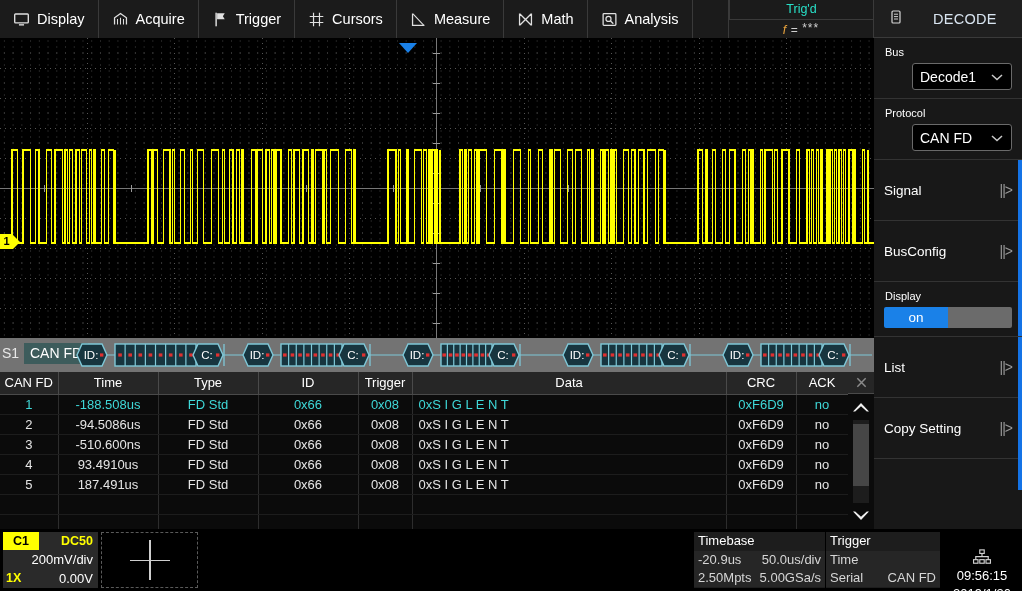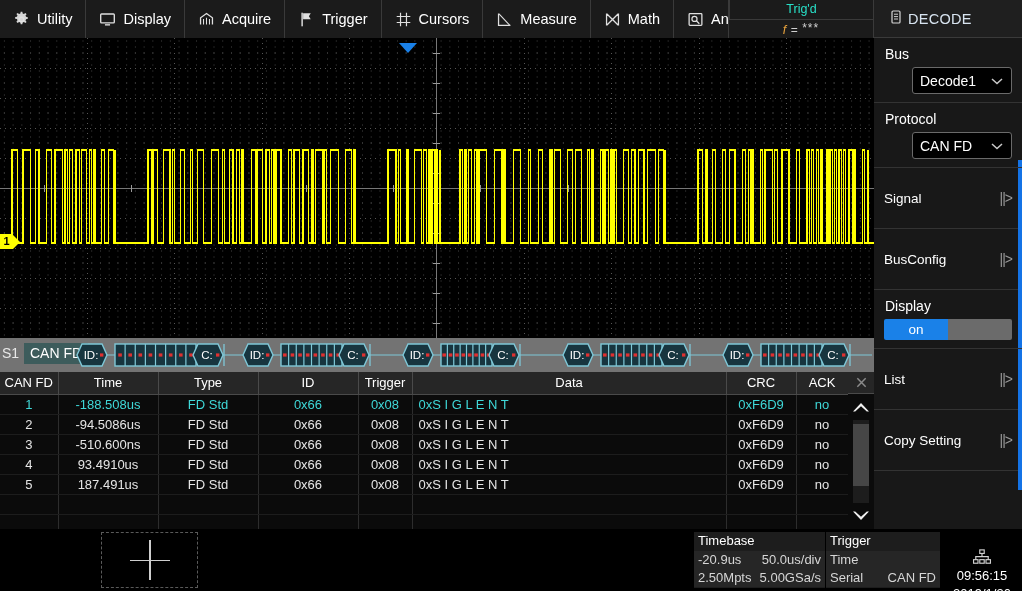--- a/index.html
+++ b/index.html
@@ -41,36 +41,36 @@
     border-left: 1px solid #3a3a3a;
   }
   .brand-freq { height: 17px; text-align: center; line-height: 17px; }
   .brand-freq .f { color: #e8a33d; font-size: 12.5px; font-style: italic; }
   .brand-freq .eq { color: #cfcfcf; font-size: 12px; }
   .brand-freq .stars { color: #cfcfcf; font-size: 12px; letter-spacing:1px; vertical-align: 2px;}
 
   
   .decode-head {
     position: absolute; left: 874px; top: 0; width: 148px; height: 38px;
-    background: #1f1f1f; display: flex; align-items: center; gap: 4px;
+    background: #1f1f1f; display: flex; align-items: center; gap: 29px;
     padding-left: 14px; border-bottom: 1px solid #3a3a3a;
   }
   .decode-head .dh-label { color: #d8e4f0; font-size: 14.5px; letter-spacing: .3px; }
 
   
   .sidebar {
     position: absolute; left: 874px; top: 38px; width: 148px; height: 491px;
     background: #181818;
   }
   .sb-scroll {
     position: absolute; right: 0; top: 122px; width: 4px; height: 330px;
     background: #1473e6;
   }
   .sb-block { border-bottom: 1px solid #333; padding: 5px 10px 8px 10px; position: relative; }
-  .sb-title { color: #ffffff; font-size: 14px; margin: 3px 0 5px 1px; }
+  .sb-title { color: #ffffff; font-size: 11px; margin: 3px 0 5px 1px; }
   .sb-select {
     height: 27px; background: #000; border: 1px solid #6a6a6a; border-radius: 3px;
     display: flex; align-items: center; padding: 0 7px; color: #fff; font-size: 14px; margin-left: 28px;
   }
   .sb-select .sv { flex: 1; }
   .sb-select .chev { width: 14px; height: 14px; opacity:.9; }
   .sb-row {
     height: 61px; display: flex; align-items: center; border-bottom: 1px solid #333;
     padding: 0 10px; color: #fff; font-size: 13.5px;
   }
@@ -201,31 +201,20 @@
   .clock-ico { height:20px; display:flex; align-items:center; justify-content:center; }
   .clock-t { color:#ffffff; font-size:13px; text-align:center; line-height:18px; }
 </style>
 </head>
 <body>
 
 <div id="app">
 
   <div class="menubar">
 
-    <div class="menu-item">
-      <span class="mi-ico">
-        <svg viewBox="0 0 20 20" width="17" height="17">
-            <g fill="#e0e0e0">
-        <path d="M10 6.6a3.4 3.4 0 1 0 0 6.8 3.4 3.4 0 0 0 0-6.8zm0 1.5a1.9 1.9 0 1 1 0 3.8 1.9 1.9 0 0 1 0-3.8z"></path>
-        <path d="M9 .8h2l.35 2.1 1.5.62 1.72-1.26 1.42 1.42-1.26 1.72.62 1.5 2.1.35v2l-2.1.35-.62 1.5 1.26 1.72-1.42 1.42-1.72-1.26-1.5.62L11 15.6H9l-.35-2.1-1.5-.62-1.72 1.26-1.42-1.42 1.26-1.72-.62-1.5L2.55 9.2v-2l2.1-.35.62-1.5L4.01 3.63l1.42-1.42 1.72 1.26 1.5-.62z" opacity=".95"></path>
-            </g>
-          </svg>
-      </span>
-      <span>Utility</span>
-    </div>
 
     <div class="menu-item">
       <span class="mi-ico">
         <svg viewBox="0 0 20 20" width="17" height="17">
         <rect x="2" y="3.5" width="16" height="10.5" rx="1" fill="none" stroke="#e0e0e0" stroke-width="1.6"></rect>
         <rect x="7" y="15.5" width="6" height="1.6" fill="#e0e0e0"></rect>
           </svg>
       </span>
       <span>Display</span>
     </div>
@@ -660,20 +649,31 @@
       <div class="sc-arrow">
         <svg viewBox="0 0 20 14" width="20" height="14">
           <path d="M2 2.5L10 11l8-8.5-2.2 0L10 7.8 4.2 2.5z" fill="#f0f0f0"></path>
           </svg>
       </div>
     </div>
   </div>
 
   <div class="bottombar">
 
+    <div class="chan-box">
+      <div class="chan-top">
+        <div class="chan-c1">C1</div>
+        <div class="chan-cpl">DC50</div>
+      </div>
+      <div class="chan-v">200mV/div</div>
+      <div class="chan-bot">
+        <div class="chan-1x">1X</div>
+        <div class="chan-off">0.00V</div>
+      </div>
+    </div>
 
     <div class="plus-box">
       <div class="plus-ico"></div>
     </div>
 
     <div class="tb-box">
       <div class="bb-title">Timebase</div>
       <div class="bb-line">
         <span class="l">-20.9us</span>
         <span class="r">50.0us/div</span>

